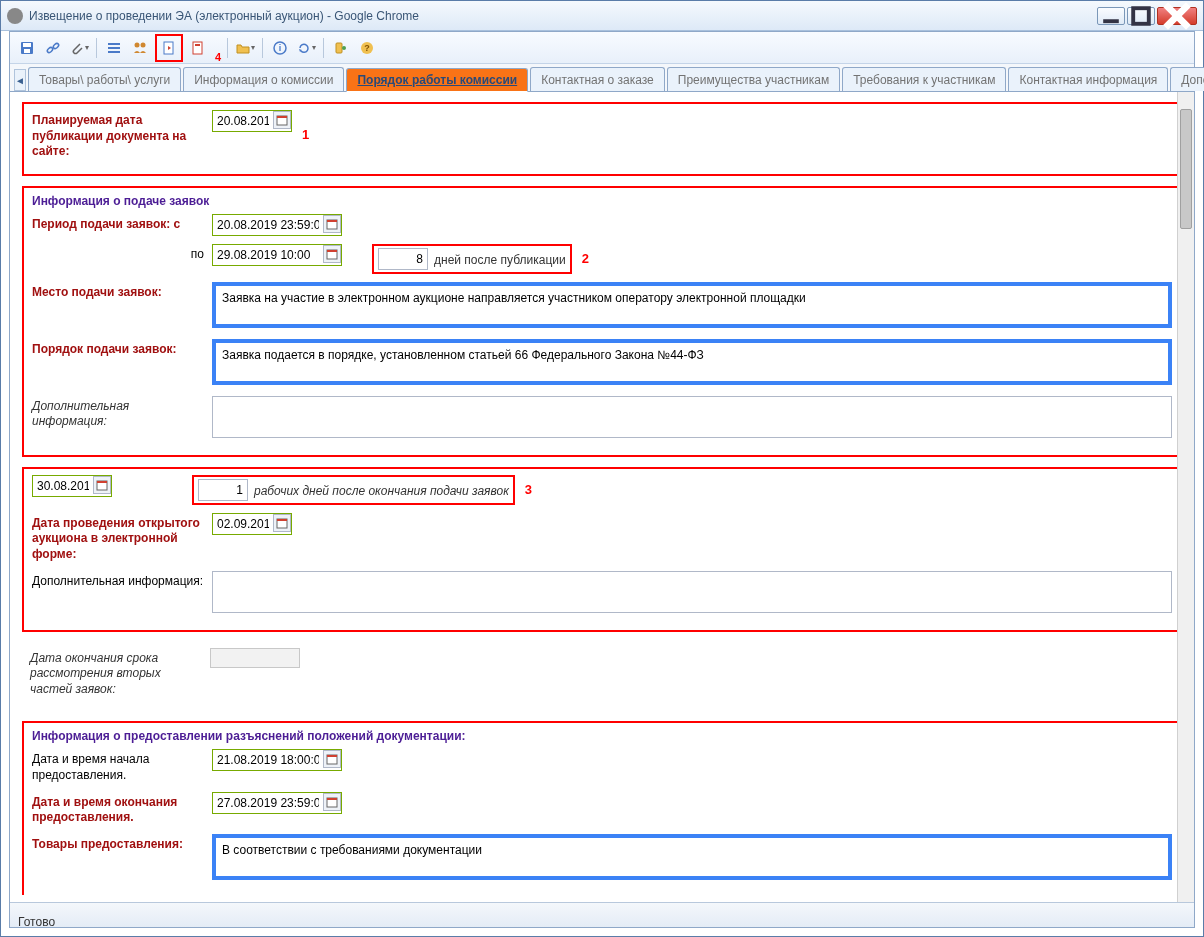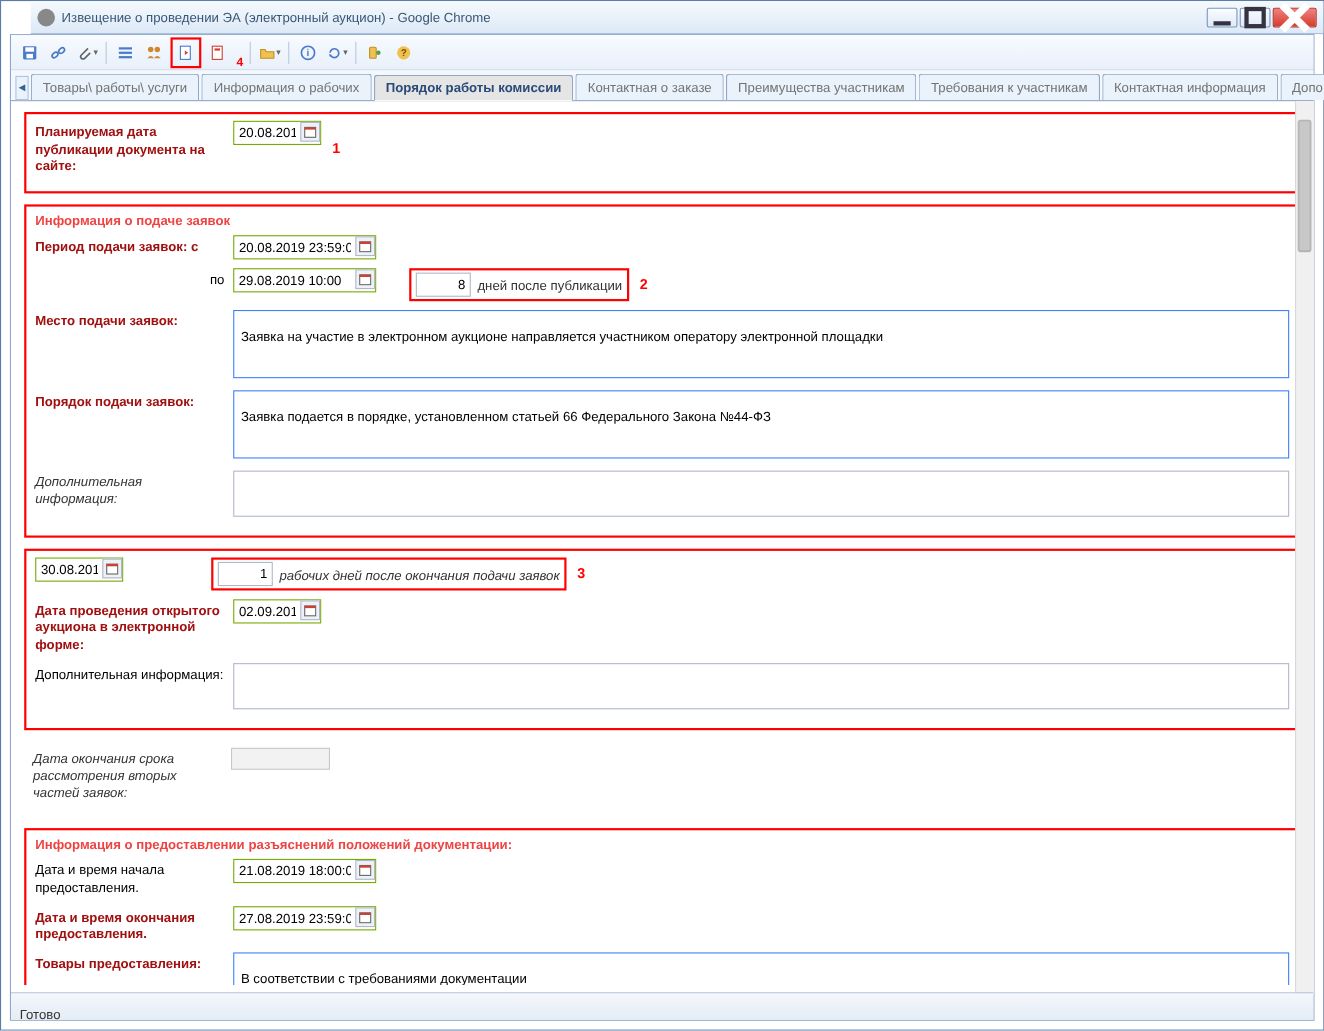--- a/index.html
+++ b/index.html
@@ -1,20 +1,20 @@
 <!DOCTYPE html>
 <html><head>
 <meta charset="utf-8">
 <style>
 * { box-sizing: border-box; margin: 0; padding: 0; }
 body { font-family: Arial, sans-serif; font-size: 12px; background: #d4e4f7; overflow: hidden; }
 
 
 .window { width: 1204px; height: 937px; background: #fff; border: 1px solid #5a7ca8; position: relative; }
-.titlebar { height: 30px; background: linear-gradient(#f5f9fd, #dde9f7); border-bottom: 1px solid #a8c0dc; display: flex; align-items: center; padding: 0 6px; margin-left: 27px; }
+.titlebar { height: 30px; background: linear-gradient(#f5f9fd, #dde9f7); border-bottom: 1px solid #a8c0dc; display: flex; align-items: center; padding: 0 6px; }
 .titlebar .globe { width: 16px; height: 16px; border-radius: 50%; background: #888; margin-right: 6px; position: relative; }
 .titlebar .title { color: #3a5676; font-size: 12px; flex: 1; }
 .winbtns { display: flex; gap: 2px; }
 .winbtn { width: 28px; height: 18px; border: 1px solid #7a97b8; background: linear-gradient(#fafcff, #dfeaf7); border-radius: 2px; display: flex; align-items: center; justify-content: center; font-size: 10px; }
 .winbtn.close { background: linear-gradient(#f08080, #d43c2c); color: #fff; border-color: #b03020; width: 40px; font-weight: bold; }
 .winbtn.close svg { stroke: #fff; }
 
 
 .app-frame { position: absolute; top: 30px; left: 8px; right: 8px; bottom: 8px; border: 1px solid #8fa8c8; background: #fff; }
 
@@ -23,44 +23,44 @@
 .tbtn { width: 22px; height: 22px; display: flex; align-items: center; justify-content: center; border-radius: 2px; cursor: pointer; }
 .tbtn svg { width: 16px; height: 16px; }
 .tsep { width: 1px; height: 20px; background: #b8c8dc; margin: 0 2px; }
 .toolbar-highlight { border: 2px solid #ff0000; padding: 1px; display: flex; gap: 2px; }
 .callout4 { color: #ff0000; font-weight: bold; margin-left: 2px; align-self: flex-end; font-size: 11px; }
 
 
 .tabbar { height: 28px; background: #f4f7fb; border-bottom: 1px solid #8fa8c8; display: flex; align-items: flex-end; padding: 0 4px; }
 .tab-nav { width: 18px; height: 22px; border: 1px solid #b0c4dc; background: #eaf2fb; display: flex; align-items: center; justify-content: center; cursor: pointer; font-size: 10px; color: #3a6090; }
 .tab { height: 24px; padding: 0 10px; border: 1px solid #8fa8c8; background: #eaf2fb; color: #737373; display: flex; align-items: center; cursor: pointer; border-bottom: none; margin-left: 2px; border-radius: 3px 3px 0 0; font-size: 12px; white-space: nowrap; }
-.tab.active { background: #e5e5e5; font-weight: bold; color: #2a4a78; border-bottom: 1px solid #fff; position: relative; top: 1px; }
+.tab.active { background: #f97316; font-weight: bold; color: #2a4a78; border-bottom: 1px solid #fff; position: relative; top: 1px; text-decoration: underline; }
 
 
 .form-area { padding: 10px 12px; overflow-y: auto; height: calc(100% - 92px); }
 .red-box { border: 2px solid #ff0000; padding: 6px 8px; margin-bottom: 10px; position: relative; }
 .plain-box { padding: 6px 8px; margin-bottom: 10px; }
-.section-title { color: #ef4444; font-weight: bold; font-size: 12px; margin-bottom: 6px; }
+.section-title { color: #4c1d95; font-weight: bold; font-size: 12px; margin-bottom: 6px; }
 .row { display: flex; align-items: flex-start; margin-bottom: 8px; }
 .label { width: 180px; padding-right: 8px; padding-top: 3px; font-size: 12px; line-height: 1.3; }
 .label.req { color: #a01010; font-weight: bold; }
 .label.ita { font-style: italic; color: #333; }
 .label.right { text-align: right; }
 
 .date-input { position: relative; display: inline-flex; align-items: center; }
 .date-input input { border: 1px solid #7a0; background: #fff; padding: 3px 22px 3px 4px; font-size: 12px; width: 80px; }
 .date-input input.wide { width: 130px; }
 .date-input .cal-btn { position: absolute; right: 1px; top: 1px; width: 18px; height: 18px; border: 1px solid #b0b8c8; background: #eef2f8; display: flex; align-items: center; justify-content: center; cursor: pointer; }
 .date-input .cal-btn svg { width: 12px; height: 12px; }
 
 .num-input { border: 1px solid #b0b8c8; padding: 3px 4px; width: 50px; text-align: right; font-size: 12px; }
 .inline-label { color: #333; font-size: 12px; margin-left: 6px; padding-top: 3px; }
 .inline-label.ita { font-style: italic; }
 
-.textarea-green { border: 1px solid #3b82f6; width: 100%; min-height: 42px; padding: 16px 6px; font-size: 12px; resize: none; font-family: inherit; }
+.textarea-green { border: 4px solid #3b82f6; width: 100%; min-height: 42px; padding: 5px 6px; font-size: 12px; resize: none; font-family: inherit; }
 .textarea-plain { border: 1px solid #b0b8c8; width: 100%; min-height: 42px; padding: 4px 6px; font-size: 12px; resize: none; font-family: inherit; }
 .flex1 { flex: 1; }
 
 .small-disabled { width: 90px; height: 20px; border: 1px solid #c8c8c8; background: #f2f2f2; }
 
 .callout-num { color: #ff0000; font-weight: bold; font-size: 13px; margin-left: 10px; align-self: center; }
 .highlight-mini { border: 2px solid #ff0000; padding: 2px 4px; display: inline-flex; align-items: center; }
 
 
 .statusbar { position: absolute; bottom: 0; left: 0; right: 0; height: 24px; background: linear-gradient(#f4f7fb, #e4ecf6); border-top: 1px solid #b8c8dc; padding: 12px 8px; font-size: 12px; color: #333; }
@@ -179,21 +179,21 @@
           <svg viewBox="0 0 16 16">
             <circle cx="8" cy="8" r="6" fill="#f0c050"></circle>
             <text x="8" y="11" font-size="9" text-anchor="middle" fill="#805000" font-weight="bold">?</text>
           </svg>
         </div>
     </div>
 
     <div class="tabbar">
       <div class="tab-nav">◄</div>
       <div class="tab">Товары\ работы\ услуги</div>
-      <div class="tab">Информация о рабочих</div>
+      <div class="tab">Информация о комиссии</div>
       <div class="tab active">Порядок работы комиссии</div>
       <div class="tab">Контактная о заказе</div>
       <div class="tab">Преимущества участникам</div>
       <div class="tab">Требования к участникам</div>
       <div class="tab">Контактная информация</div>
       <div class="tab" style="border-right:none">Допо</div>
 
     </div>
 
     <div class="form-area">

